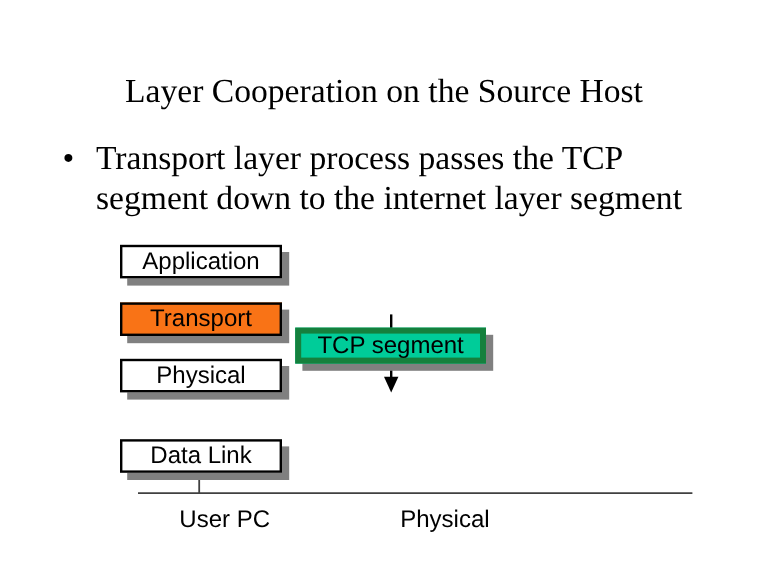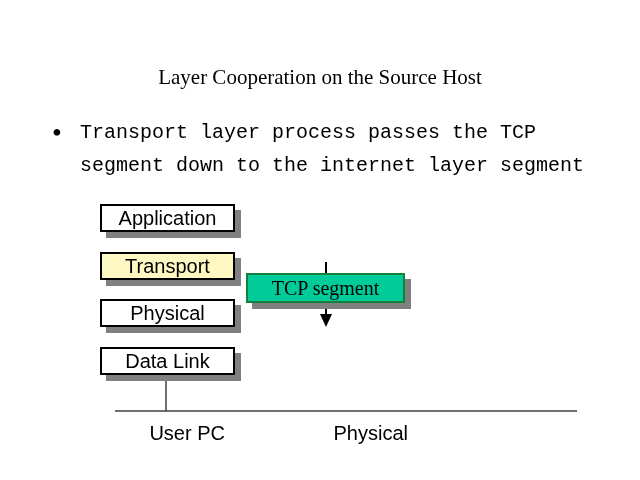--- a/index.html
+++ b/index.html
@@ -12,39 +12,39 @@
     font-family: "Liberation Serif", serif;
     color: #000000;
   }
   .slide-title {
     position: absolute;
     top: 58px;
     left: 0;
     width: 640px;
     text-align: center;
     font-family: "Liberation Serif", serif;
-    font-size: 21px;
+    font-size: 28px;
     line-height: 38px;
     white-space: nowrap;
   }
   .bullet-marker {
     position: absolute;
     left: 52px;
     top: 116px;
     font-family: "Liberation Serif", serif;
     font-size: 28px;
     line-height: 33px;
   }
   .bullet-text {
     position: absolute;
     left: 80px;
     top: 116px;
     width: 520px;
-    font-family: Liberation Mono, monospace;
-    font-size: 20px;
+    font-family: Liberation Serif, serif;
+    font-size: 28px;
     line-height: 33px;
   }
   .diagram-lines {
     position: absolute;
     left: 0;
     top: 0;
     width: 640px;
     height: 480px;
     pointer-events: none;
   }
@@ -57,39 +57,39 @@
     background: #ffffff;
     border: 2px solid #000000;
     box-shadow: 6px 6px 0 #808080;
     display: flex;
     align-items: center;
     justify-content: center;
     font-family: "Liberation Sans", sans-serif;
     font-size: 20px;
     white-space: nowrap;
   }
-  .layer-box.highlight { background: #fef9c3; }
+  .layer-box.highlight { background: #f97316; }
   .box-app      { top: 204px; }
   .box-trans    { top: 252px; }
   .box-internet { top: 299px; }
-  .box-datalink { top: 347px; }
+  .box-datalink { top: 366px; }
   .tcp-box {
     position: absolute;
     left: 246px;
     top: 273px;
     width: 159px;
     height: 30px;
     box-sizing: border-box;
     background: #00CC99;
-    border: 2px solid #15803d;
+    border: 5px solid #15803d;
     box-shadow: 6px 6px 0 #808080;
     display: flex;
     align-items: center;
     justify-content: center;
-    font-family: Liberation Serif, serif;
+    font-family: Liberation Sans, sans-serif;
     font-size: 20px;
     white-space: nowrap;
   }
   .baseline-label {
     position: absolute;
     top: 422px;
     width: 120px;
     text-align: right;
     font-family: "Liberation Sans", sans-serif;
     font-size: 20px;

